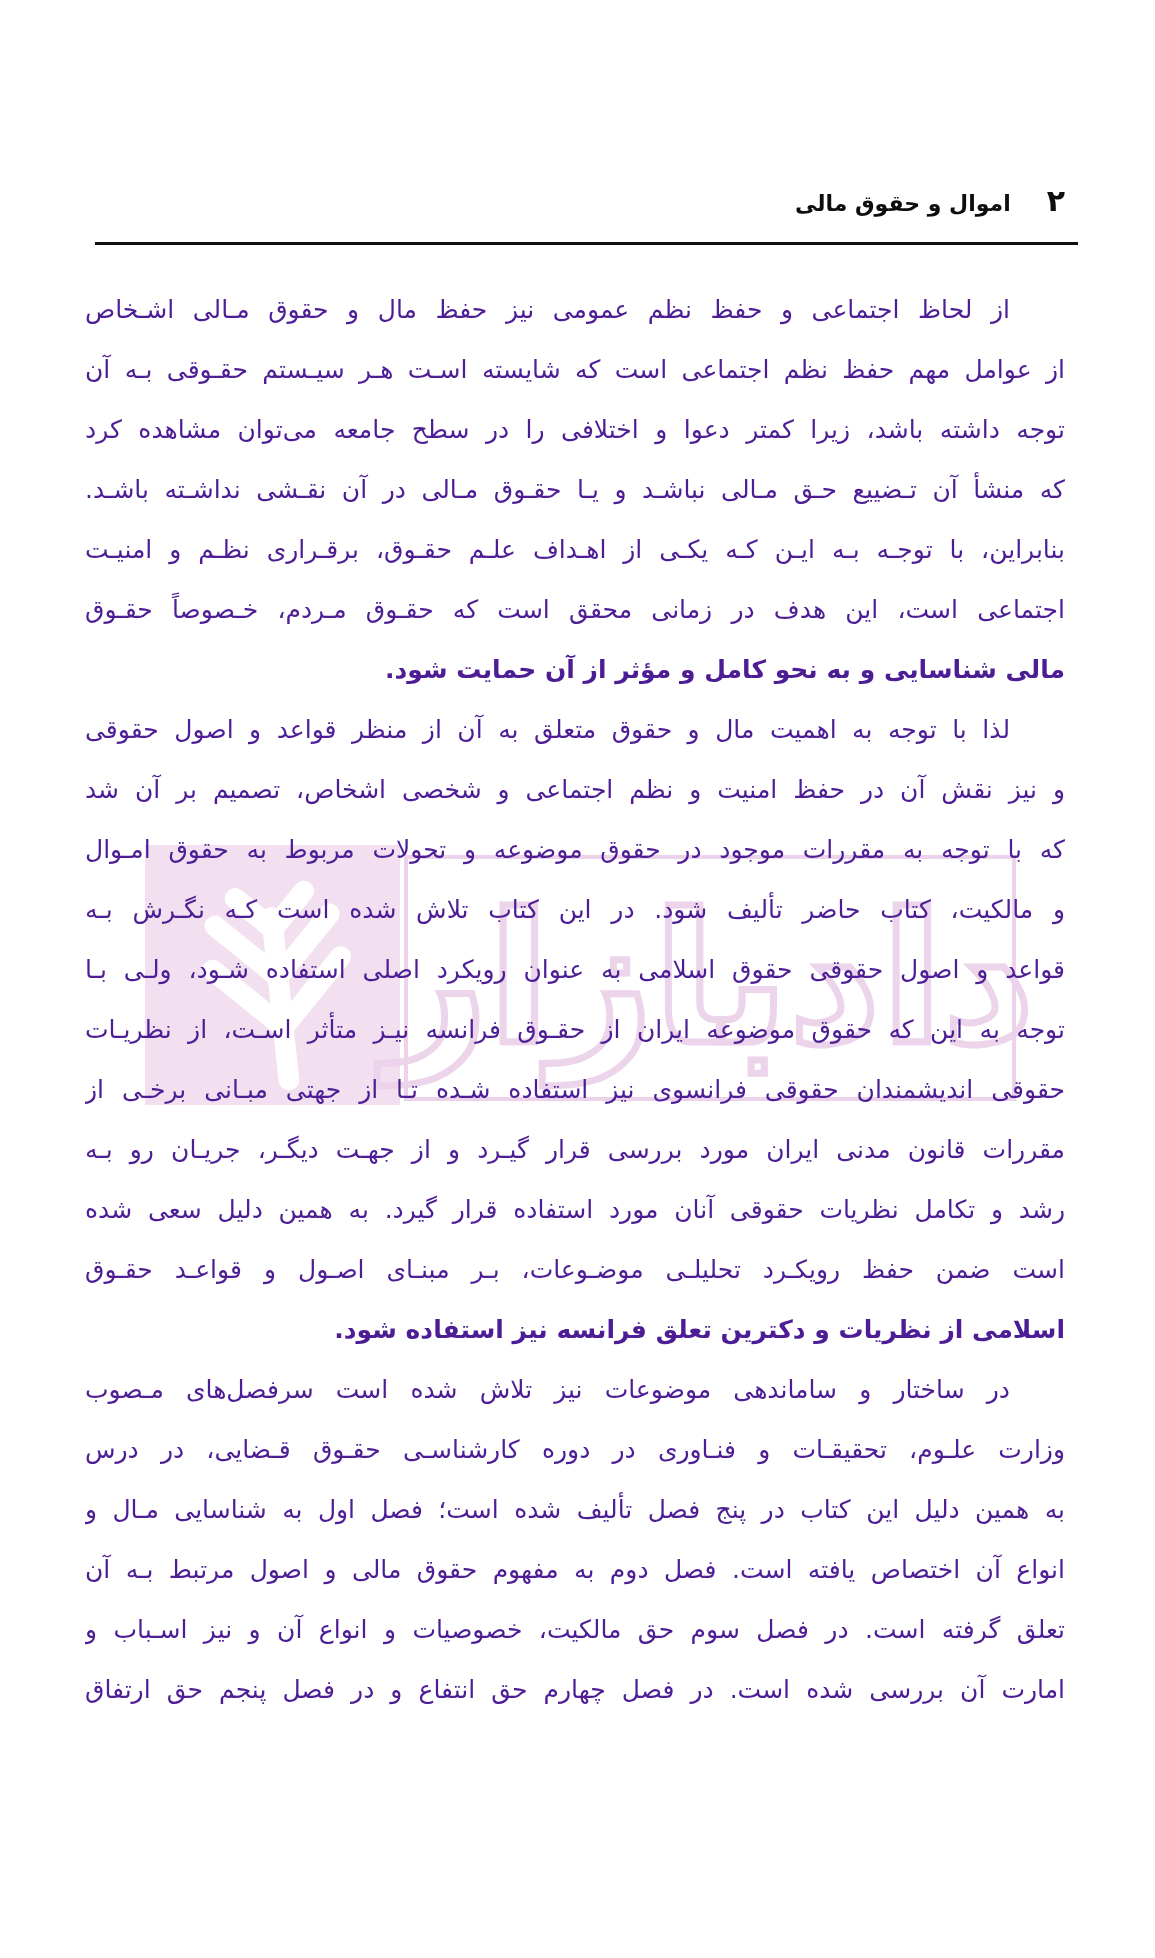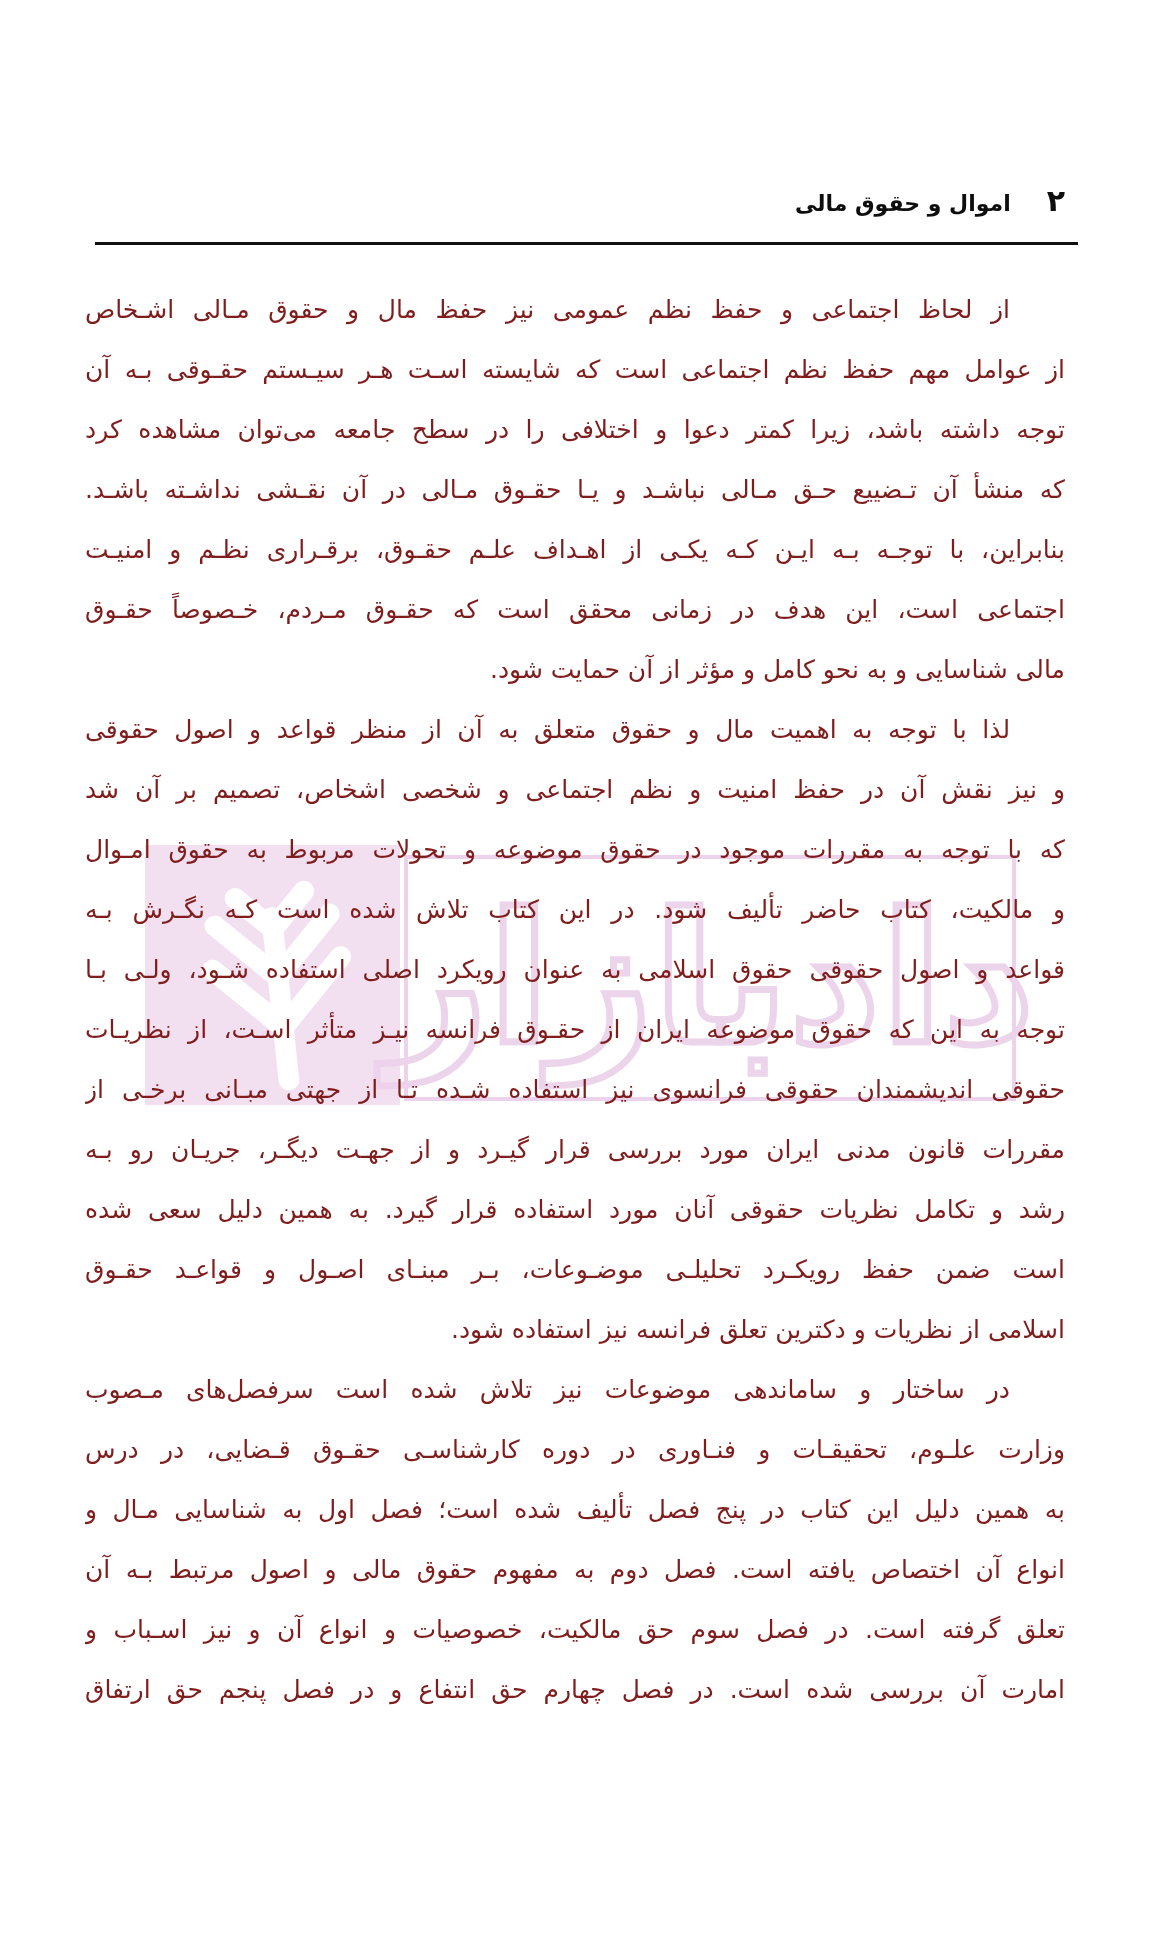--- a/index.html
+++ b/index.html
@@ -46,24 +46,24 @@
   }
   
   .body-text{
     position:absolute;top:280px;right:90px;left:85px;z-index:1;
     direction:rtl;
   }
   .line{
     font-size:25px;line-height:60px;height:60px;
     text-align:justify;text-align-last:justify;
     overflow:hidden;white-space:normal;
-    color:#7f1d1d;
+    color:#4c1d95;
   }
   .line.indent{padding-right:55px;}
-  .line.pend{text-align-last:right;}
+  .line.pend{text-align-last:right;font-weight:bold;}
 </style>
 </head>
 <body>
 
 <div class="page">
 
   <div class="watermark">
     <div class="wm-square" style="background: rgb(242, 224, 241);">
       <span>
         <svg viewBox="0 0 100 100" fill="none" stroke="#ffffff" stroke-width="9" stroke-linecap="round">

